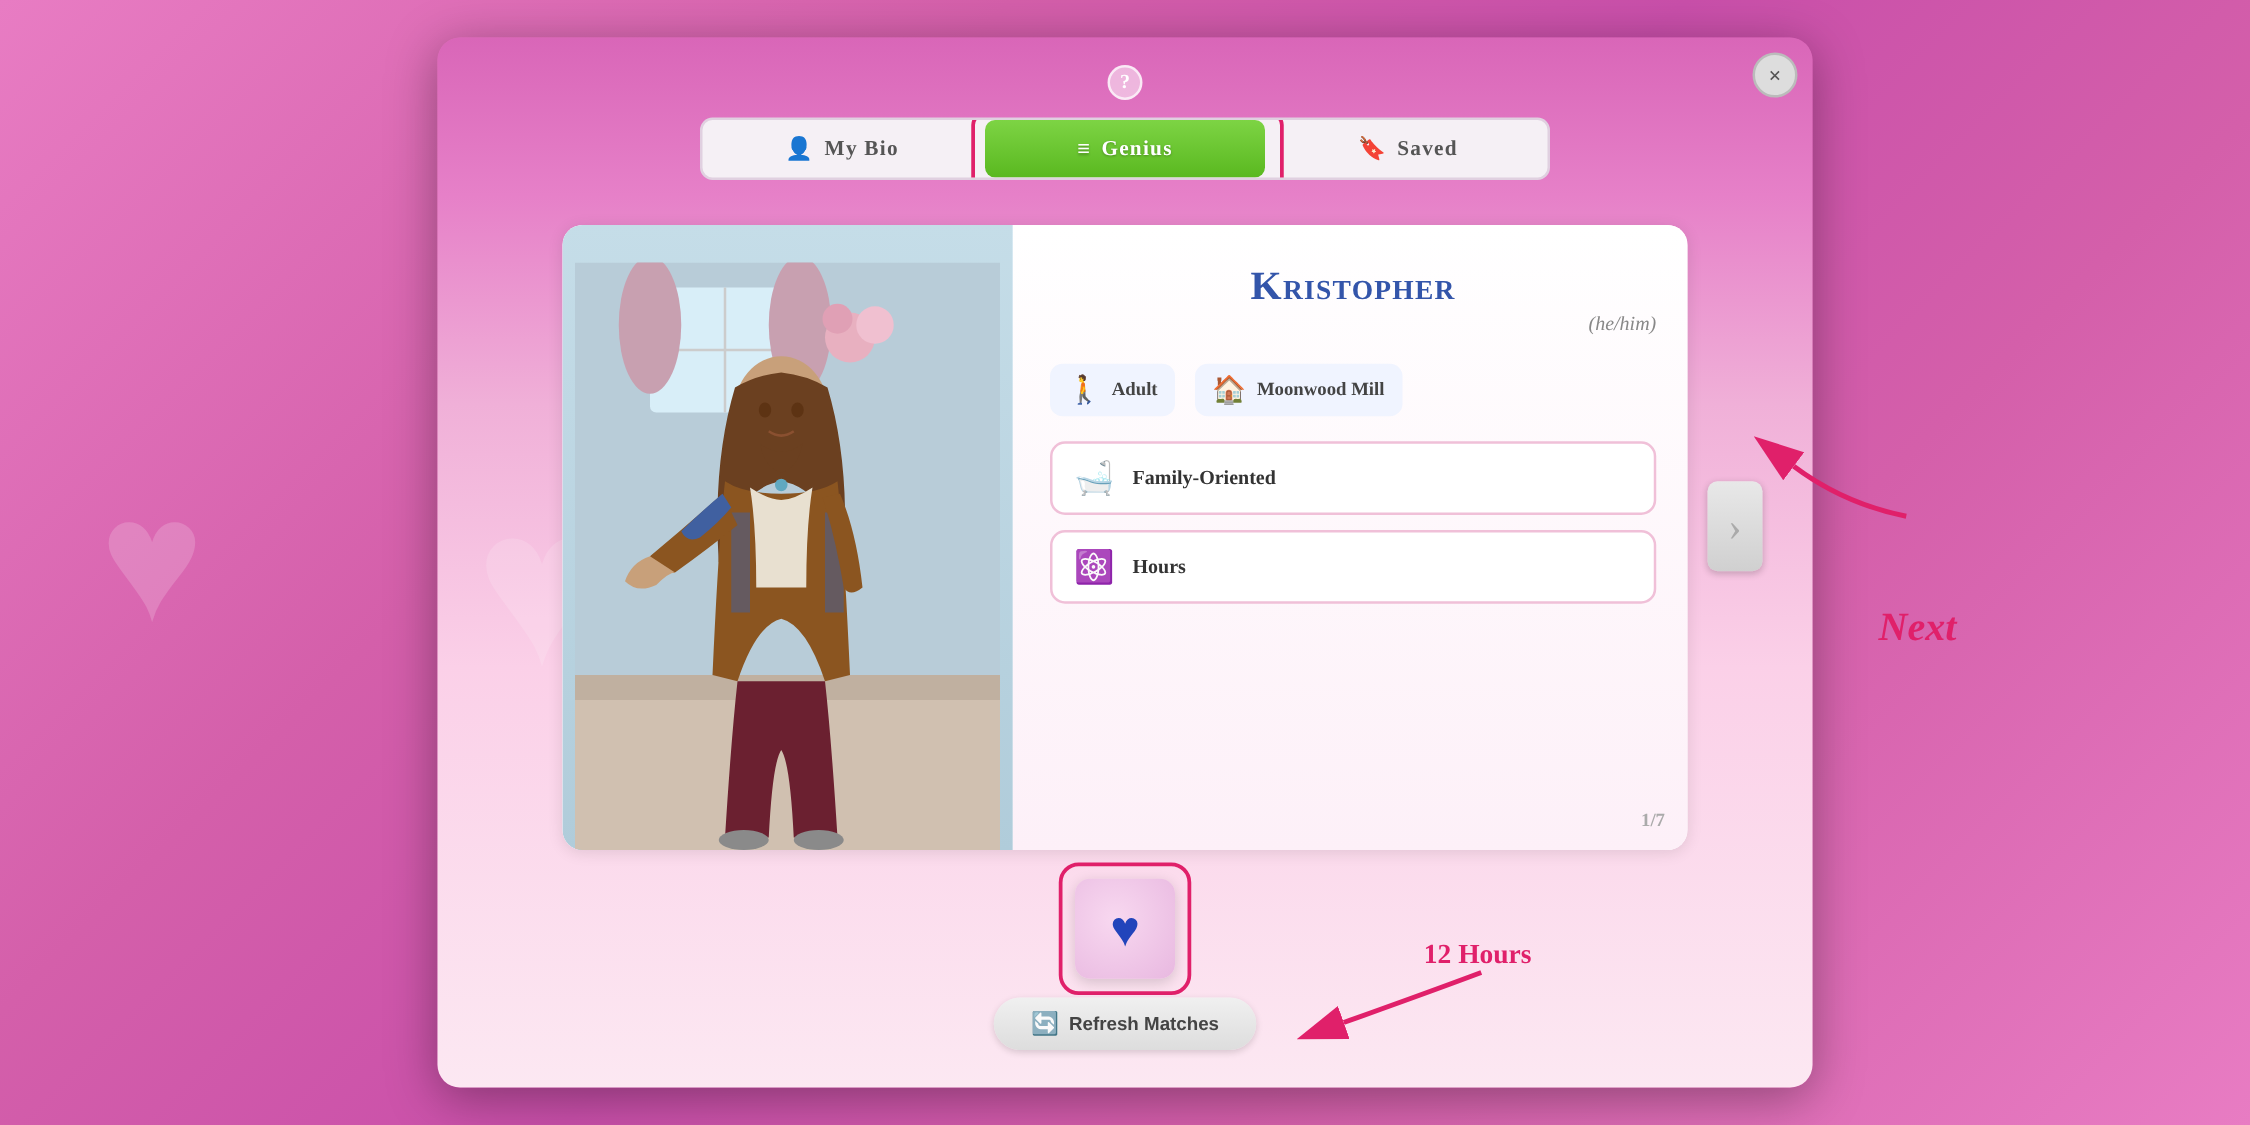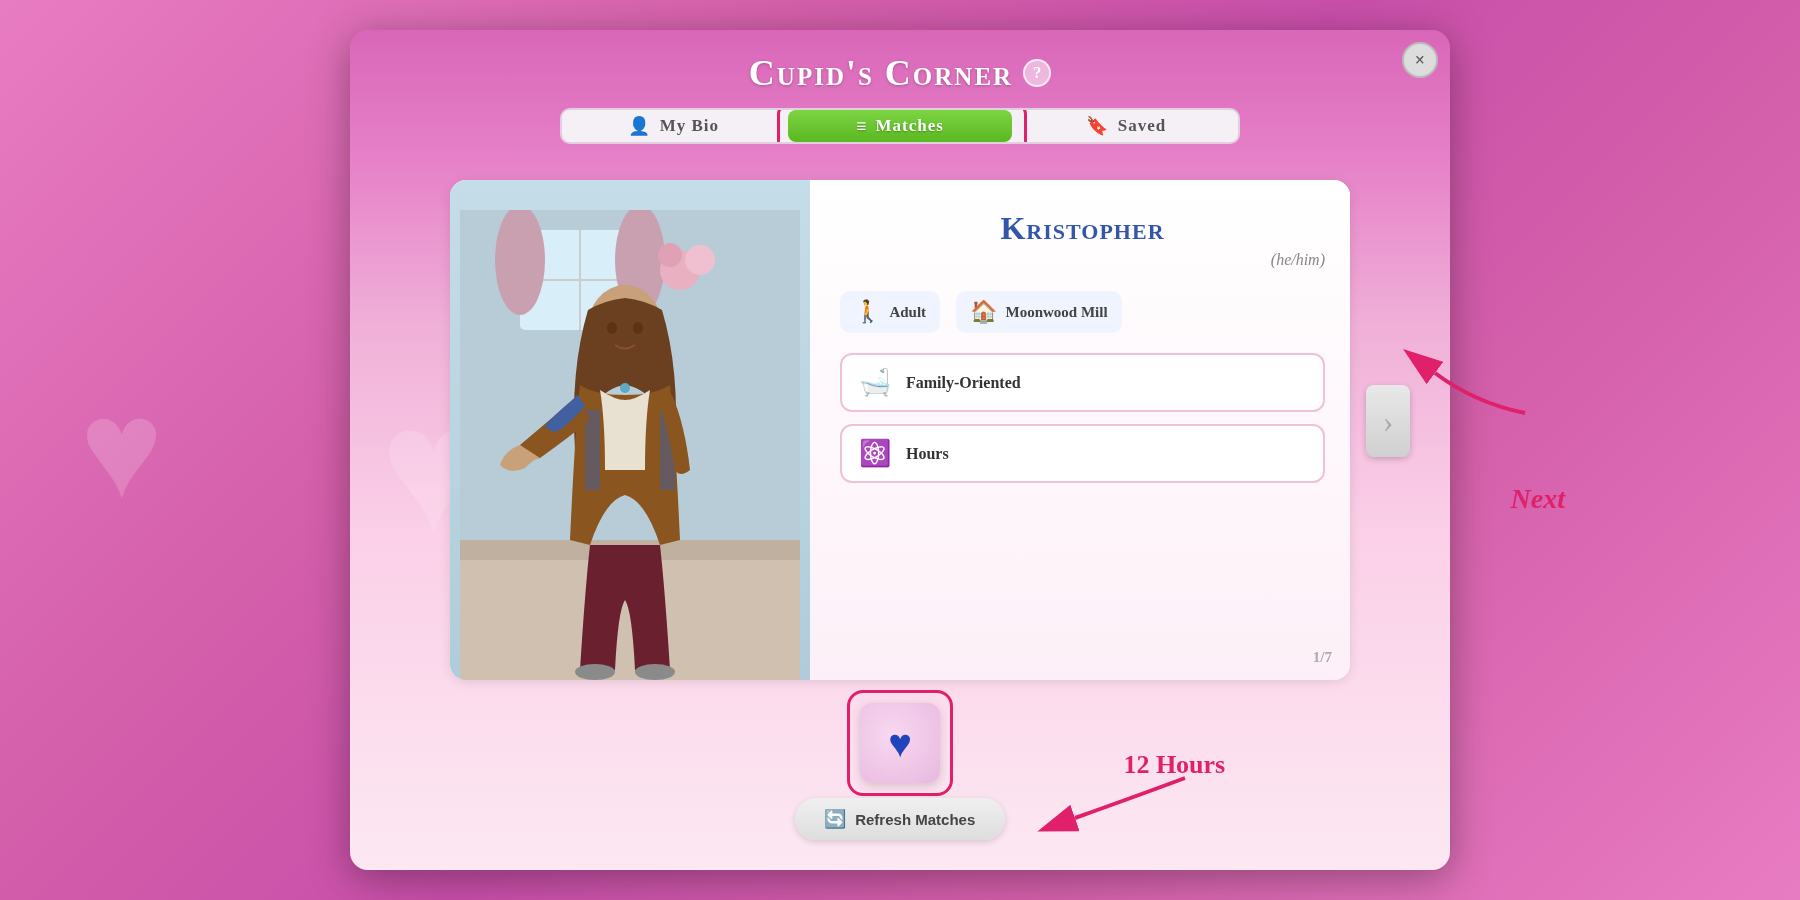--- a/index.html
+++ b/index.html
@@ -380,35 +380,34 @@
 
   <div class="heart-left">♥</div>
 
   <div class="dialog">
 
     <div class="bg-heart-dialog">♥</div>
 
     <div class="close-btn">×</div>
 
     <div class="dialog-title">
-      <span class="dialog-title-text">Cupid's Corner</span>
       <div class="help-icon">?</div>
     </div>
 
     <div class="tabs-container">
       <div class="tabs-highlight"></div>
 
       <div class="tab">
         <span class="tab-icon">👤</span>
         <span>My Bio</span>
       </div>
 
       <div class="tab active">
         <span class="tab-icon">≡</span>
-        <span>Matches</span>
+        <span>Genius</span>
       </div>
 
       <div class="tab">
         <span class="tab-icon">🔖</span>
         <span>Saved</span>
       </div>
     </div>
 
     <div style="position: relative; margin-top: 18px;">
       <div class="content-area">
@@ -500,21 +499,21 @@
       <div class="next-chevron">›</div>
 
       <svg style="position:absolute; right:-185px; top:35%; width:120px; height:80px; overflow:visible;" viewBox="0 0 120 80">
         <defs>
           <marker id="arrowhead1" markerWidth="10" markerHeight="7" refX="0" refY="3.5" orient="auto">
             <polygon points="0 0, 10 3.5, 0 7" fill="#e0206a"></polygon>
           </marker>
         </defs>
         <path d="M110 70 Q60 60 20 30" stroke="#e0206a" stroke-width="4" fill="none" marker-end="url(#arrowhead1)"></path>
       </svg>
-      <div style="position:absolute; right:-215px; top:62%; font-size:28px; font-weight:bold; color:#e0206a; font-style:italic;">Next</div>
+      <div style="position:absolute; right:-215px; top:62%; font-size:32px; font-weight:bold; color:#e0206a; font-style:italic;">Next</div>
     </div>
 
     <div class="bottom-actions">
       <div class="love-btn-wrapper">
         <div class="love-btn-highlight"></div>
         <div class="love-btn">
           <span class="love-heart">♥</span>
         </div>
       </div>
     </div>
@@ -527,18 +526,18 @@
         </button>
 
         <svg style="position:absolute; right:-190px; top:-30px; width:150px; height:60px; overflow:visible;" viewBox="0 0 150 60">
           <defs>
             <marker id="arrowhead2" markerWidth="10" markerHeight="7" refX="0" refY="3.5" orient="auto">
               <polygon points="0 0, 10 3.5, 0 7" fill="#e0206a"></polygon>
             </marker>
           </defs>
           <path d="M140 10 Q100 25 30 50" stroke="#e0206a" stroke-width="4" fill="none" marker-end="url(#arrowhead2)"></path>
         </svg>
-        <div style="position:absolute; right:-220px; top:-48px; font-size:26px; font-weight:bold; color:#e0206a; white-space:nowrap;font-family:Liberation Serif, serif;">12 Hours</div>
+        <div style="position:absolute; right:-220px; top:-48px; font-size:22px; font-weight:bold; color:#e0206a; white-space:nowrap;font-family:Liberation Serif, serif;">12 Hours</div>
       </div>
     </div>
 
   </div>
 </div>
 
 </body></html>

